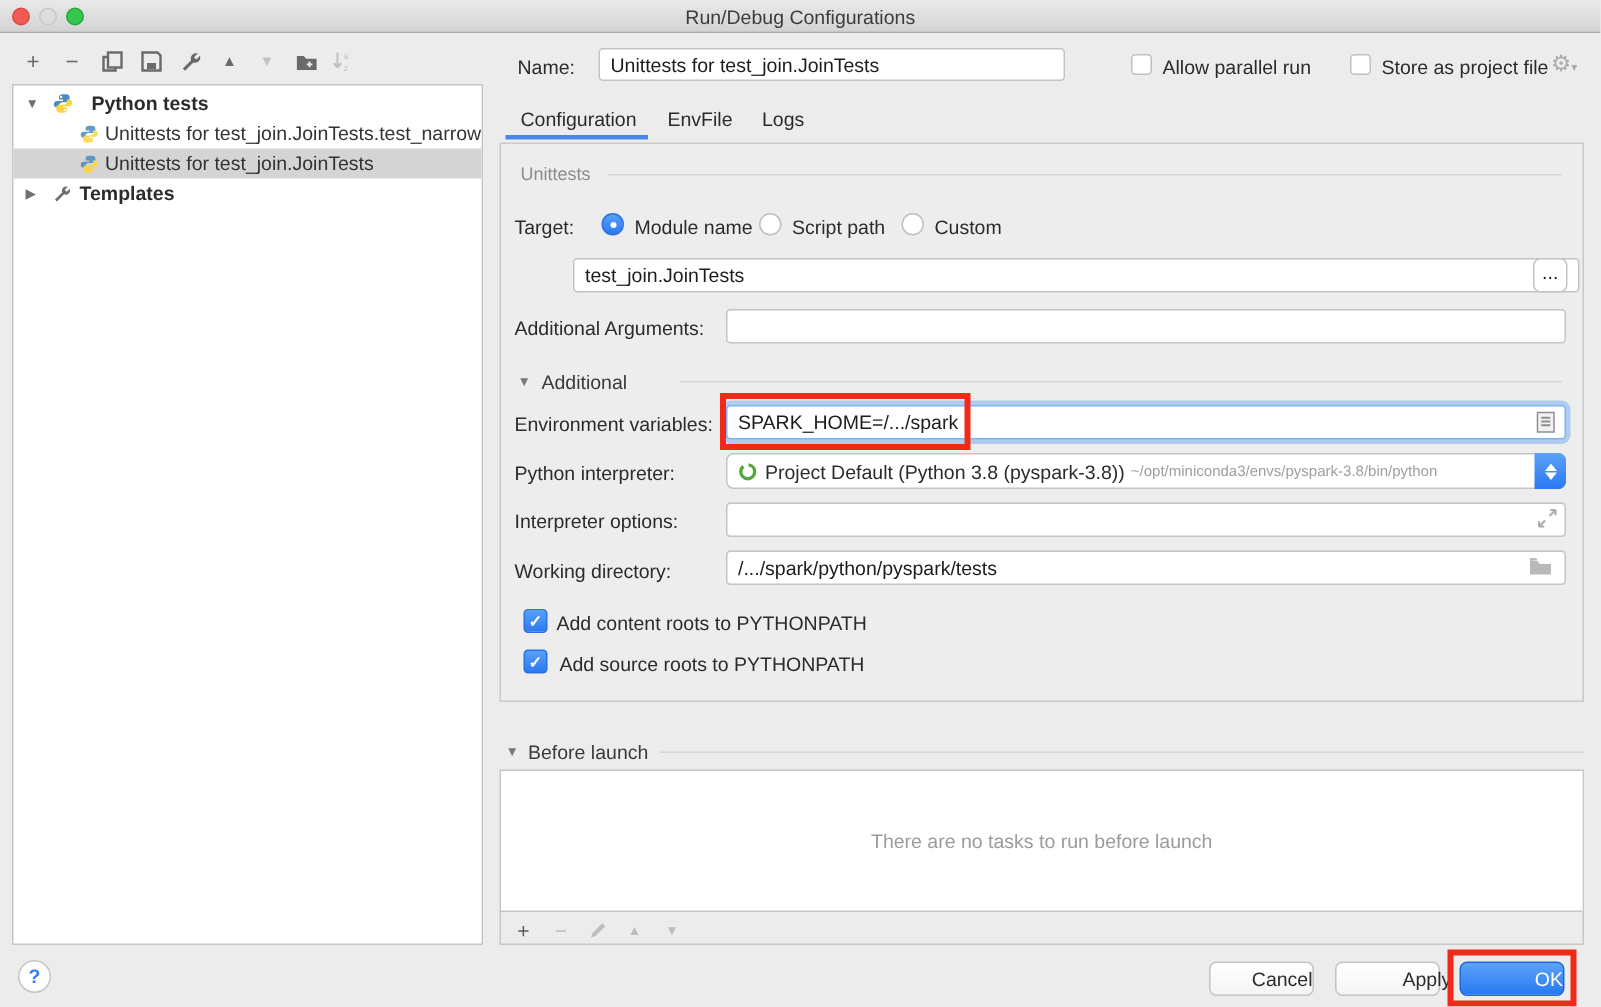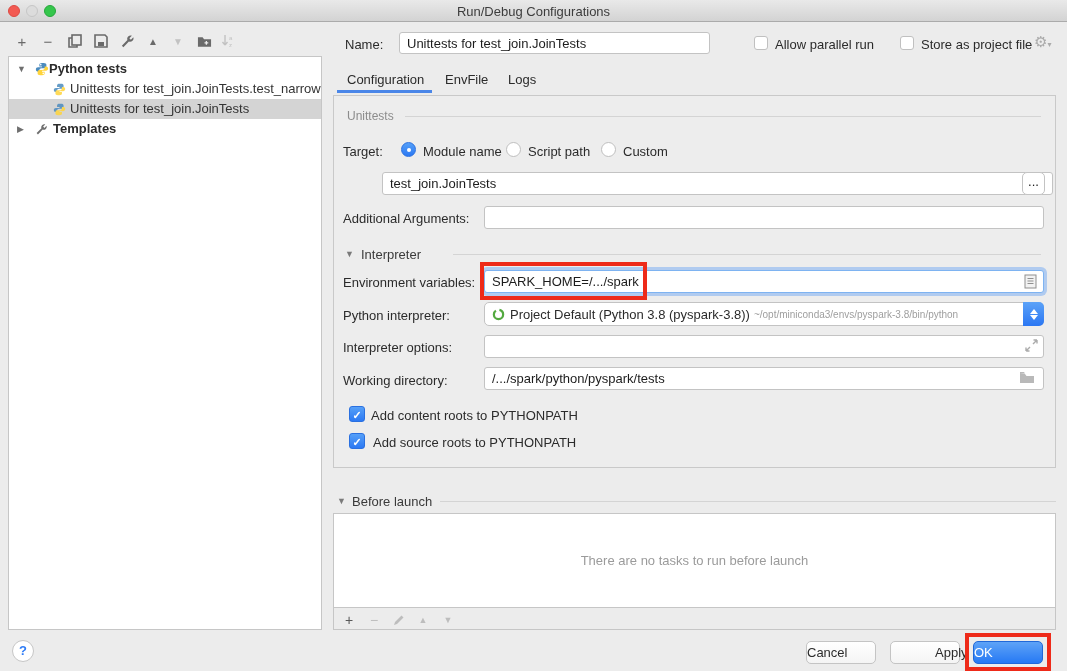--- a/index.html
+++ b/index.html
@@ -67,21 +67,21 @@
 
   
   .tasks { position:absolute; left:333px; top:513px; width:723px; height:117px; border:1px solid #c6c6c6; background:#ececec; }
   .tasks .empty { position:absolute; left:0; top:0; width:100%; height:94px; background:#fff; border-bottom:1px solid #c6c6c6;
     display:flex; align-items:center; justify-content:center; color:#9b9b9b; }
   .mini-icon { position:absolute; top:98px; width:16px; height:16px; display:flex; align-items:center; justify-content:center; color:#595959; font-size:14px; }
   .mini-icon.dis { color:#bdbdbd; }
 
   
   .btn { position:absolute; top:641px; width:70px; height:23px; border-radius:5px; background:linear-gradient(180deg,#ffffff,#f4f4f4);
-    border:1px solid #c4c4c4; text-align:left; line-height:21px; color:#2b2b2b; }
+    border:1px solid #c4c4c4; text-align:right; line-height:21px; color:#2b2b2b; }
   .btn.primary { background:linear-gradient(180deg,#5ea3f7,#2679f4); border:1px solid #2068d8; color:#fff; }
   .help { position:absolute; left:12px; top:640px; width:22px; height:22px; border-radius:50%; background:#fff; border:1px solid #c6c6c6;
     color:#2f7cf6; font-weight:bold; text-align:center; line-height:20px; }
 
   .graypath { color:#9e9e9e; font-size:10px; }
   .nowrap { white-space:nowrap; overflow:hidden; }
 </style>
 </head>
 <body>
 
@@ -131,21 +131,21 @@
   <div class="trow" style="margin-top:2px;">
     <span class="arrow">▼</span>
     <span class="ticon" style="left:26px;">
       <svg width="14" height="14" viewBox="0 0 16 16">
           <path d="M8 1C6 1 5 1.8 5 3v2h3v1H3.5C2 6 1 7 1 8.5S2 11 3.5 11H5V9.5C5 8 6 7 7.5 7H11c1 0 2-.8 2-2V3c0-1.2-1-2-3-2z" fill="#4b8bbe"></path>
           <path d="M8 15c2 0 3-.8 3-2v-2H8v-1h4.5c1.5 0 2.5-1 2.5-2.5S14 5 12.5 5H11v1.5C11 8 10 9 8.5 9H5c-1 0-2 .8-2 2v2c0 1.2 1 2 3 2z" fill="#ffd43b"></path>
           <circle cx="6.6" cy="3" r=".9" fill="#fff"></circle>
           <circle cx="9.4" cy="13" r=".9" fill="#fff"></circle>
         </svg>
     </span>
-    <span class="tlabel bold" style="left:40px;">Python tests</span>
+    <span class="tlabel bold" style="left:52px;">Python tests</span>
   </div>
   <div class="trow">
     <span class="ticon" style="left:44px; opacity:.85;">
       <svg width="13" height="13" viewBox="0 0 16 16">
           <path d="M8 1C6 1 5 1.8 5 3v2h3v1H3.5C2 6 1 7 1 8.5S2 11 3.5 11H5V9.5C5 8 6 7 7.5 7H11c1 0 2-.8 2-2V3c0-1.2-1-2-3-2z" fill="#4b8bbe"></path>
           <path d="M8 15c2 0 3-.8 3-2v-2H8v-1h4.5c1.5 0 2.5-1 2.5-2.5S14 5 12.5 5H11v1.5C11 8 10 9 8.5 9H5c-1 0-2 .8-2 2v2c0 1.2 1 2 3 2z" fill="#ffd43b"></path>
         </svg>
     </span>
     <span class="tlabel" style="left:61px; color:#333;">Unittests for test_join.JoinTests.test_narrow</span>
   </div>
@@ -196,21 +196,21 @@
 <span class="radio" style="left:601px; top:142px;"></span>
 <span class="abs label" style="left:623px; top:144px;">Custom</span>
 
 <input class="abs field" style="left: 345px; top: 172px; width: 671px; height: 23px; margin-left: 37px;" value="test_join.JoinTests">
 <div class="abs field" style="left:1022px; top:172px; width:23px; height:23px; text-align:center; line-height:17px; border-radius:5px; padding:0;">...</div>
 
 <span class="abs label" style="left:343px; top:211px;">Additional Arguments:</span>
 <input class="abs field" style="left: 484px; top: 206px; width: 560px; height: 23px;" value="">
 
 <span class="abs" style="left:345px; top:249px; color:#7a7a7a; font-size:9px;">▼</span>
-<span class="abs label groupdark" style="left:361px; top:247px;">Interpreter</span>
+<span class="abs label groupdark" style="left:361px; top:247px;">Additional</span>
 <div class="hline" style="left:453px; top:254px; width:588px;"></div>
 
 <span class="abs label" style="left:343px; top:275px;">Environment variables:</span>
 <input class="abs field focusring" style="left: 484px; top: 270px; width: 560px; height: 23px; " value="SPARK_HOME=/.../spark">
 <span class="abs" style="left:1024px; top:274px;">
   <svg width="13" height="15" viewBox="0 0 13 15">
       <rect x="1" y="1" width="11" height="13" fill="#f2f2f2" stroke="#8f8f8f"></rect>
       <path d="M3.5 4.5h6M3.5 7h6M3.5 9.5h6" stroke="#8f8f8f" stroke-width="1.2"></path>
     </svg>
 </span>

